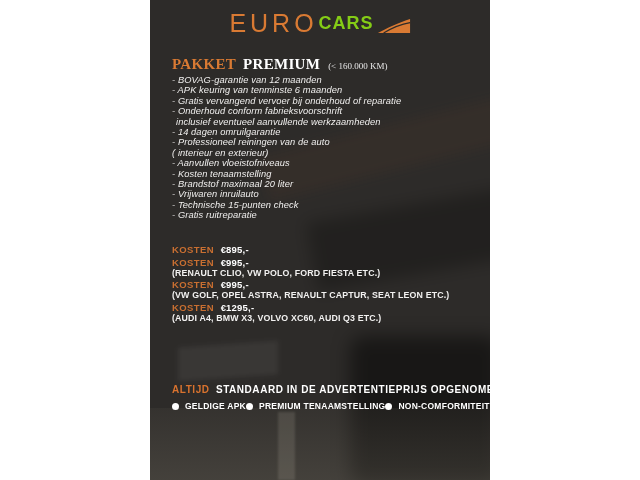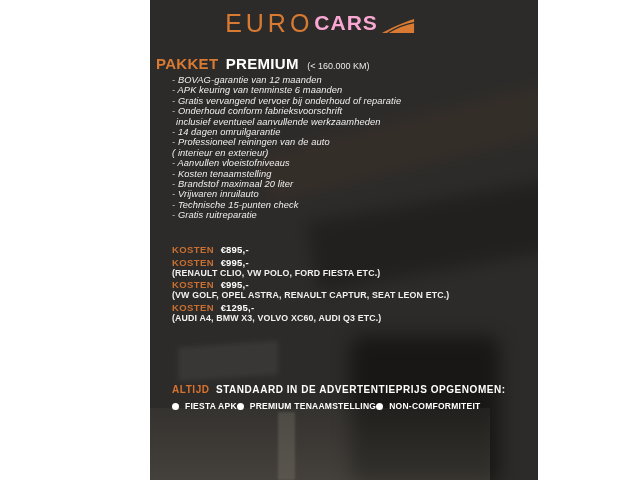--- a/index.html
+++ b/index.html
@@ -2,41 +2,41 @@
 <html><head>
 <meta charset="utf-8">
 <style>
   html,body{margin:0;padding:0;}
   body{
     width:640px;height:480px;background:#ffffff;overflow:hidden;
     font-family:"Liberation Sans",sans-serif;position:relative;
   }
   .panel{
     position:absolute;left:150px;top:0;width:340px;height:480px;
-    background:#2d2b29;overflow:hidden;color:#fff;padding-left:48px;
+    background:#2d2b29;overflow:hidden;color:#fff;
   }
   
   .ph{position:absolute;pointer-events:none;}
   .ph-beam1{left:110px;top:120px;width:300px;height:46px;background:rgba(118,72,44,0.10);transform:rotate(-14deg);filter:blur(6px);}
   .ph-beam2{left:160px;top:200px;width:260px;height:70px;background:rgba(0,0,0,0.25);transform:rotate(-10deg);filter:blur(8px);}
   .ph-screen{left:28px;top:344px;width:100px;height:34px;background:rgba(255,255,255,0.055);transform:skewY(-4deg);filter:blur(2px);}
   .ph-floor{left:0;top:408px;width:340px;height:72px;background:linear-gradient(180deg,rgba(120,113,100,0.10),rgba(150,142,125,0.22));}
   .ph-pillar{left:128px;top:412px;width:17px;height:68px;background:rgba(205,198,182,0.16);filter:blur(1px);}
   .ph-car{left:200px;top:336px;width:150px;height:150px;background:rgba(0,0,0,0.45);border-radius:14px;filter:blur(9px);}
 
   .content{position:absolute;left:0;top:0;width:340px;height:480px;}
 
   
   .logo-row{position:absolute;top:9px;left:0;width:340px;display:flex;justify-content:center;align-items:flex-end;}
   .brand-euro{font-size:25px;font-weight:400;color:#d97a33;letter-spacing:4px;line-height:28px;}
-  .brand-cars{font-size:21px;font-weight:700;color:#f9a8d4;letter-spacing:1px;line-height:28px;margin-left:1px;}
+  .brand-cars{font-size:18px;font-weight:700;color:#84cc16;letter-spacing:1px;line-height:28px;margin-left:1px;}
   .swoosh{width:34px;height:17px;margin-left:3px;margin-bottom:3px;}
 
   
-  .heading{position:absolute;top:55px;left:6px;white-space:nowrap;}
+  .heading{position:absolute;top:55px;left:22px;white-space:nowrap;font-family:Liberation Serif, serif;}
   .h-accent{font-size:15px;font-weight:700;color:#d97a33;letter-spacing:0.3px;}
   .h-main{font-size:15px;font-weight:700;color:#ffffff;letter-spacing:0.3px;margin-left:3px;}
   .h-note{font-size:9px;font-weight:400;color:#e8e8e8;margin-left:4px;}
 
   
   .features{position:absolute;top:75px;left:22px;width:300px;font-style:italic;}
   .feat{font-size:9.3px;line-height:10.4px;color:#f0efee;letter-spacing:0.1px;white-space:nowrap;}
   .feat.cont{padding-left:4px;}
 
   
@@ -140,21 +140,21 @@
     </div>
 
     <div class="footer">
       <div class="f-heading">
         <span class="f-accent">ALTIJD</span>
         <span class="f-main">STANDAARD IN DE ADVERTENTIEPRIJS OPGENOMEN:</span>
       </div>
       <div class="f-items">
         <div class="f-item">
           <span class="dot"></span>
-          <span class="f-label">FIESTA APK</span>
+          <span class="f-label">GELDIGE APK</span>
         </div>
         <div class="f-item">
           <span class="dot"></span>
           <span class="f-label">PREMIUM TENAAMSTELLING</span>
         </div>
         <div class="f-item">
           <span class="dot"></span>
           <span class="f-label">NON-COMFORMITEIT</span>
         </div>
       </div>

